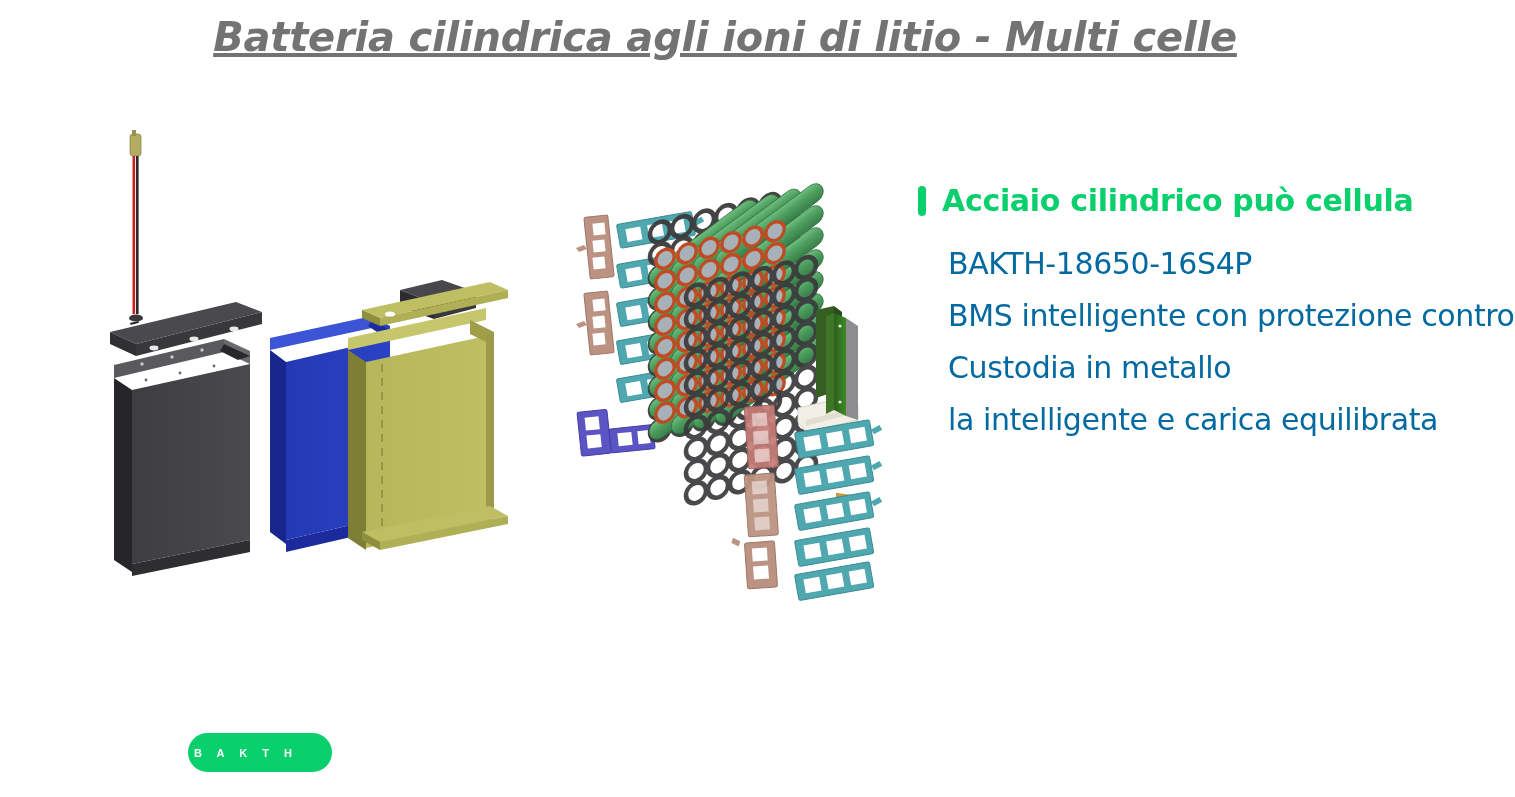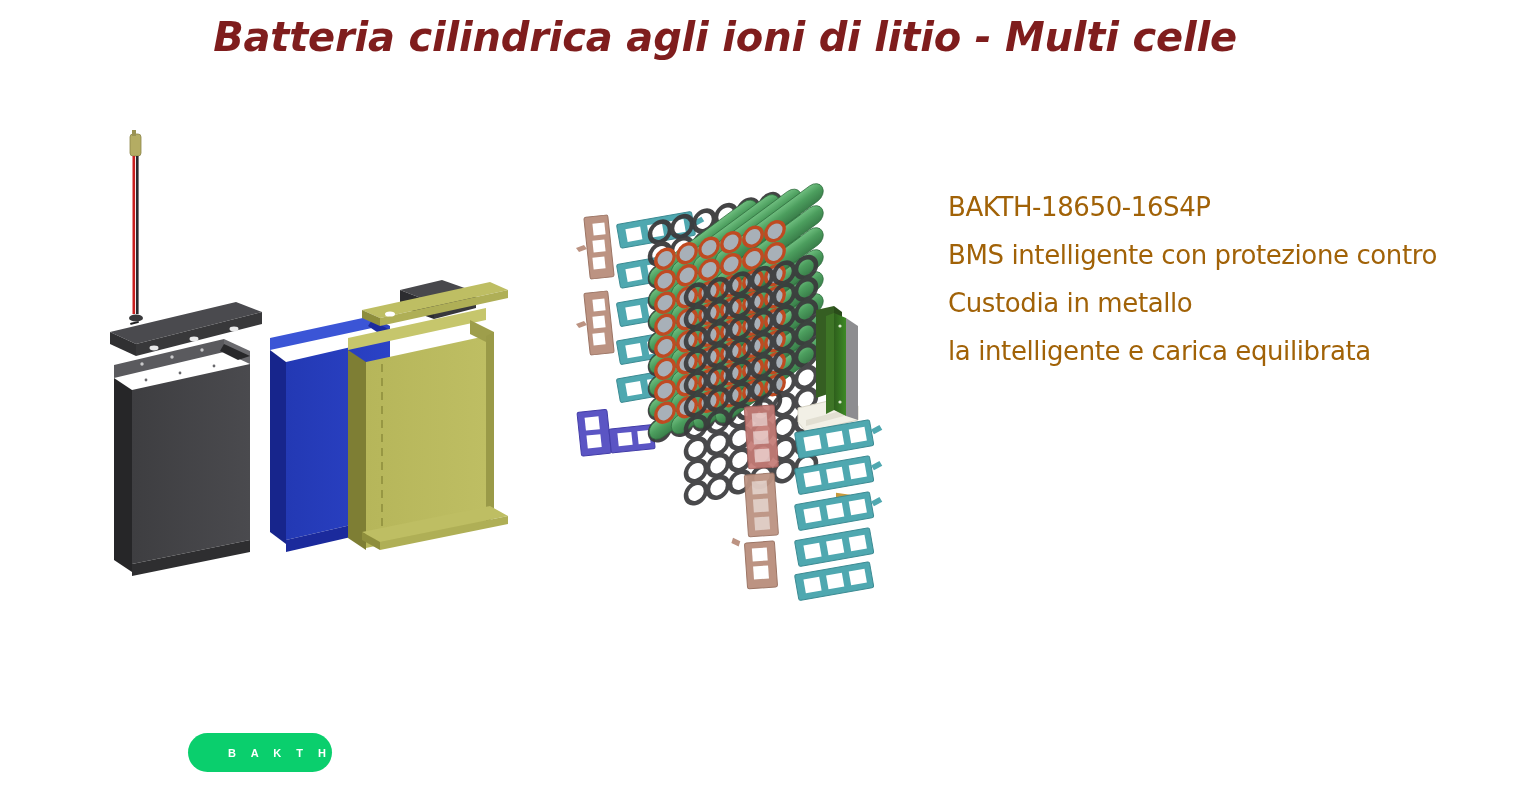--- a/index.html
+++ b/index.html
@@ -18,22 +18,23 @@
   #slide-title {
     position: absolute;
     left: 0; top: 14px;
     width: 1450px;
     text-align: center;
     font-family: "DejaVu Sans", sans-serif;
     font-weight: bold;
     font-style: italic;
     font-size: 40px;
     letter-spacing: -0.2px;
-    color: #7f1d1d;
+    color: #737373;
     white-space: nowrap;
+    text-decoration: underline;
   }
 
   
   #spec-panel {
     position: absolute;
     left: 918px; top: 183px;
     width: 570px;
   }
   #spec-heading-row {
     display: flex;
@@ -50,39 +51,39 @@
   #spec-heading {
     font-family: "DejaVu Sans", sans-serif;
     font-weight: bold;
     font-size: 30px;
     color: #0ACF6D;
     white-space: nowrap;
     letter-spacing: -0.3px;
   }
   .spec-line {
     font-family: "DejaVu Sans", sans-serif;
-    font-size: 26px;
-    color: #a16207;
+    font-size: 30px;
+    color: #0369a1;
     margin-left: 30px;
     line-height: 1.0;
     padding: 11px 0;
     white-space: nowrap;
     letter-spacing: -0.4px;
   }
 
   
   #brand-pill {
     position: absolute;
     left: 188px; top: 733px;
     width: 144px; height: 39px;
     background: #0ACF6D;
     border-radius: 20px;
     display: flex;
     align-items: center;
-    justify-content: flex-end;
+    justify-content: flex-start;
     cursor: pointer;
     border: none;
   }
   #brand-pill-label {
     color: #ffffff;
     font-family: "Liberation Sans", sans-serif;
     font-size: 11px;
     font-weight: 600;
     letter-spacing: 6px;
     text-indent: 6px;
@@ -579,20 +580,24 @@
           <rect x="714" y="454" width="16" height="14" fill="#FFFFFF"></rect>
           <rect x="737" y="454" width="16" height="14" fill="#FFFFFF"></rect>
           <rect x="760" y="454" width="16" height="14" fill="#FFFFFF"></rect>
         </g>
       </g>
     </g>
   </svg>
 </div>
 
 <div id="spec-panel">
+  <div id="spec-heading-row">
+    <span id="spec-bullet"></span>
+    <span id="spec-heading">Acciaio cilindrico può cellula</span>
+  </div>
   <div class="spec-line">BAKTH-18650-16S4P</div>
   <div class="spec-line">BMS intelligente con protezione contro</div>
   <div class="spec-line">Custodia in metallo</div>
   <div class="spec-line">la intelligente e carica equilibrata</div>
 </div>
 
 <div id="brand-pill">
   <span id="brand-pill-label">B A K T H</span>
 </div>
 

